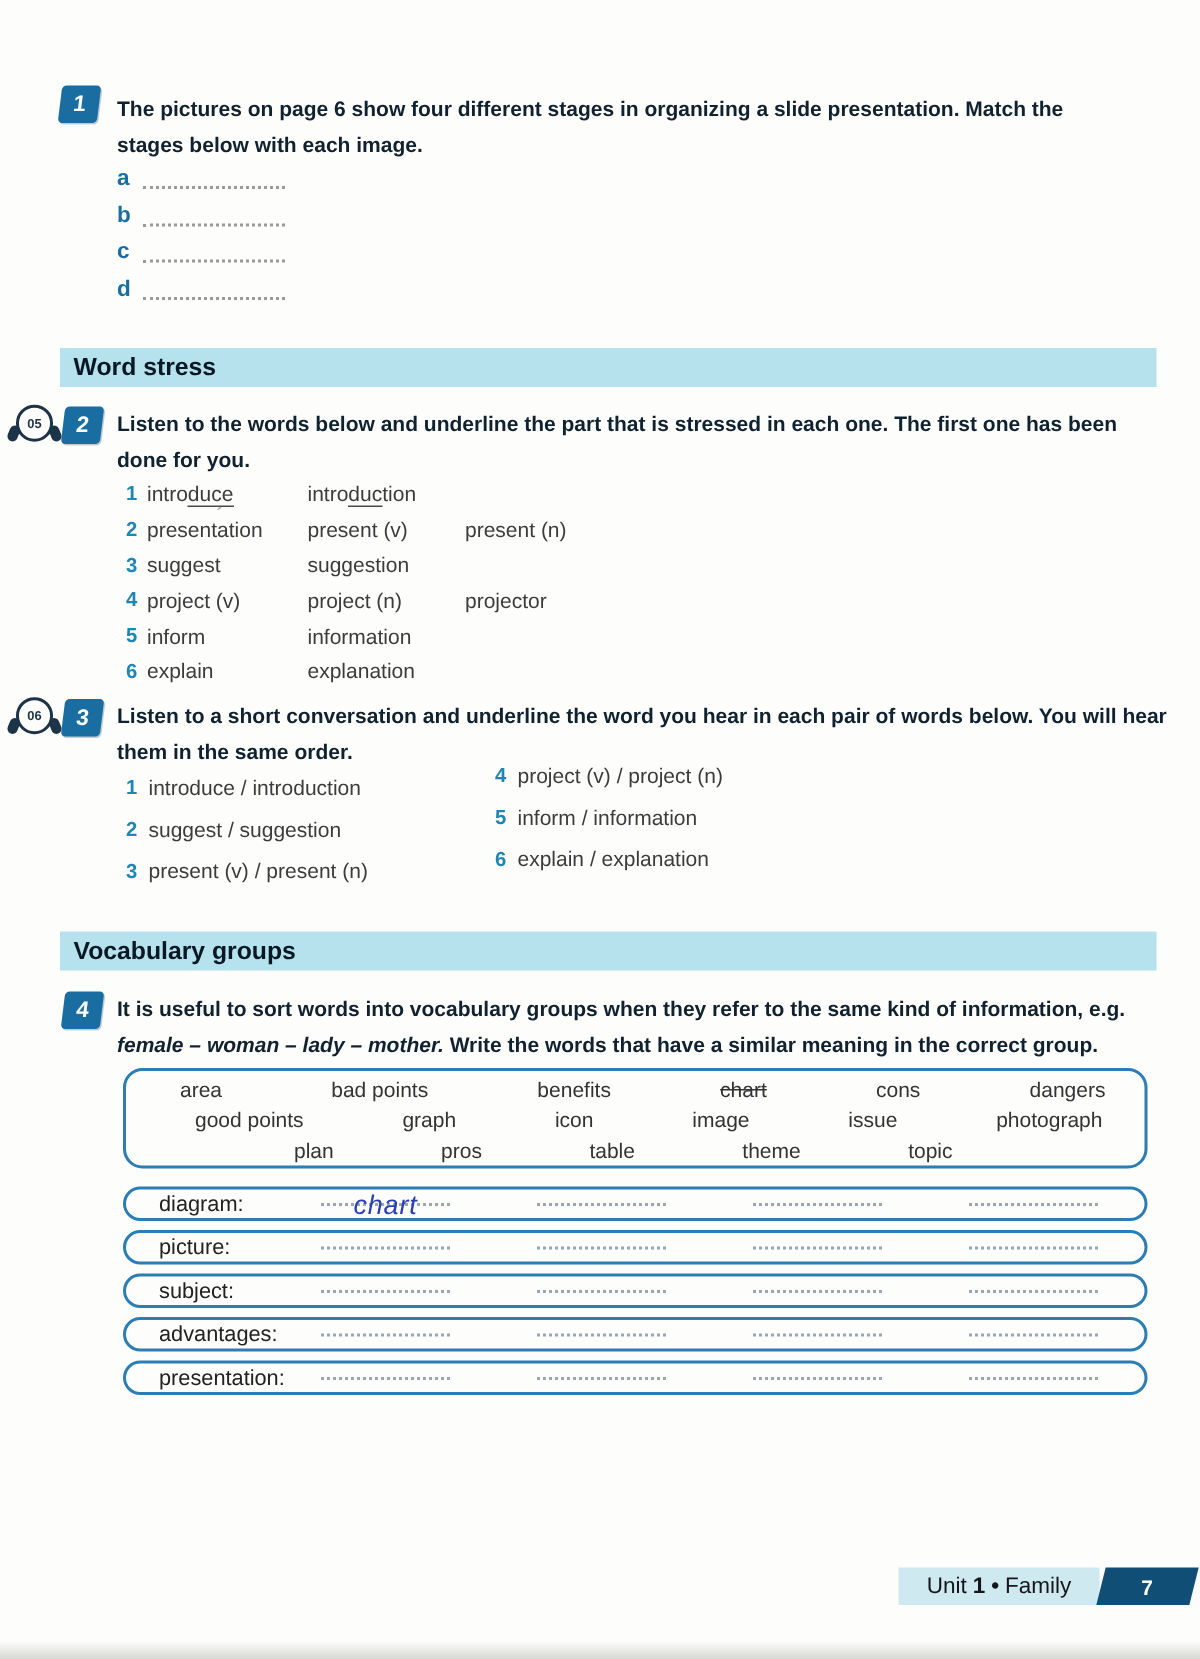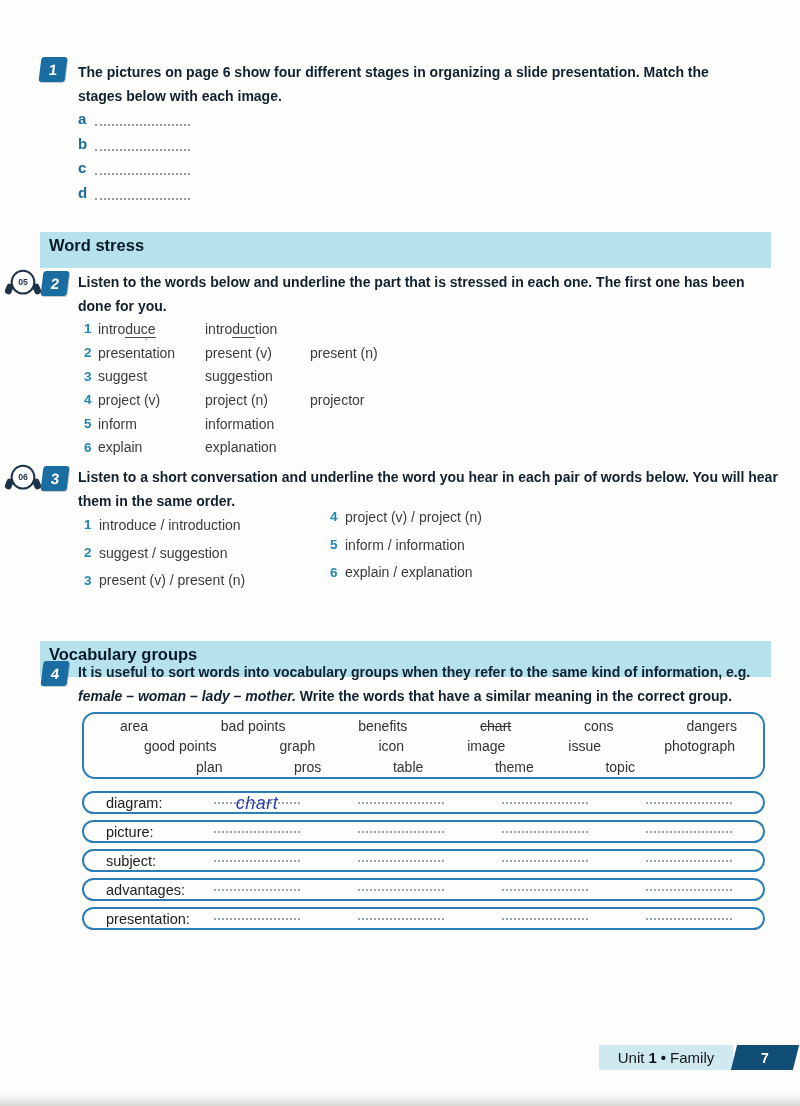--- a/index.html
+++ b/index.html
@@ -6,21 +6,21 @@
   html,body { background:#ffffff; }
   body { font-family:"Liberation Sans", sans-serif; }
   .page { position:relative; width:800px; height:1106px; background:#fdfdfc; overflow:hidden; }
 
   .numbox { position:absolute; width:26px; height:25px; background:#1a6da1; color:#fff;
             font-weight:bold; font-size:15px; display:flex; align-items:center; justify-content:center;
             transform:skewX(-7deg); border-radius:3px; box-shadow:1px 1px 0 rgba(20,60,90,.25); }
   .instr { position:absolute; font-weight:bold; color:#10212f; font-size:14px; line-height:24px; }
   .instr .ital { font-style:italic;margin-top:39px; }
 
-  .band { position:absolute; left:40px; width:731px; height:36px; background:#b5e2ec; }
+  .band { position:absolute; left:40px; width:731px; height:26px; background:#b5e2ec; }
   .band span { display:block; padding-left:9px; line-height:27px; font-weight:bold; font-size:16.5px; color:#081826; }
 
   
   .blanks { position:absolute; left:78px; top:109px; display:flex; flex-direction:column; }
   .blank-row { display:flex; align-items:flex-end; height:17px; margin-bottom:7.5px; }
   .blank-letter { width:17px; font-weight:bold; font-size:15px; color:#1a6da1; line-height:15px; }
   .dotline { width:95px; border-bottom:2px dotted #9a9a9a; height:14px; }
 
   
   .hp { position:absolute; width:40px; height:31px; }
@@ -40,21 +40,21 @@
   .plist.left { left:84px; top:511px; }
   .plist.right { left:330px; top:503px; }
   .prow { display:flex; height:27.8px; align-items:center; font-size:14px; color:#3c3c3c; white-space:nowrap; }
   .prow .wnum { width:15px; }
 
   
   .bank { position:absolute; left:82px; top:712px; width:683px; height:67px;
           border:2px solid #2b7db3; border-radius:13px; padding-top:4px; background:#fdfdfc; }
   .bank-row { display:flex; justify-content:space-between; height:20.3px; align-items:flex-start; font-size:14px; color:#333; }
   .bank-row.r0 { padding:0 26px 0 36px; }
-  .bank-row.r1 { padding:0 28px 0 60px; }
+  .bank-row.r1 { padding:0 28px 0 46px; }
   .bank-row.r2 { padding:0 128px 0 112px; }
   .struck { text-decoration:line-through; }
 
   
   .groups { position:absolute; left:82px; top:791px; display:flex; flex-direction:column; gap:6px; }
   .group-row { position:relative; width:683px; height:23px; border:2px solid #2b7db3; border-radius:19px; background:#fdfdfc; }
   .group-label { position:absolute; left:22px; top:50%; transform:translateY(-50%); font-size:14.5px; color:#222; }
   .gblank { position:absolute; bottom:8px; width:86px; border-bottom:2px dotted #97a8b2; height:10px; }
   .gb0 { left:130px; } .gb1 { left:274px; } .gb2 { left:418px; } .gb3 { left:562px; }
   .hand { position:absolute; left:128px; top:0px; width:90px; text-align:center;
@@ -184,21 +184,21 @@
       <div class="prow">
         <span class="wnum">5</span>
         <span class="ptext">inform / information</span>
       </div>
       <div class="prow">
         <span class="wnum">6</span>
         <span class="ptext">explain / explanation</span>
       </div>
     </div>
 
-  <div class="band" style="top:641px;">
+  <div class="band" style="top:621px;">
       <span>Vocabulary groups</span>
     </div>
 
   <div class="numbox" style="left:42px; top:661px;">
       <span>4</span>
     </div>
   <p class="instr" style="left:78px; top:660px; width:700px;"><span>It is useful to sort words into vocabulary groups when they refer to the same kind of information, e.g. </span><span class="ital">female – woman – lady – mother.</span><span> Write the words that have a similar meaning in the correct group.</span></p>
 
   <div class="bank">
       <div class="bank-row r0">

